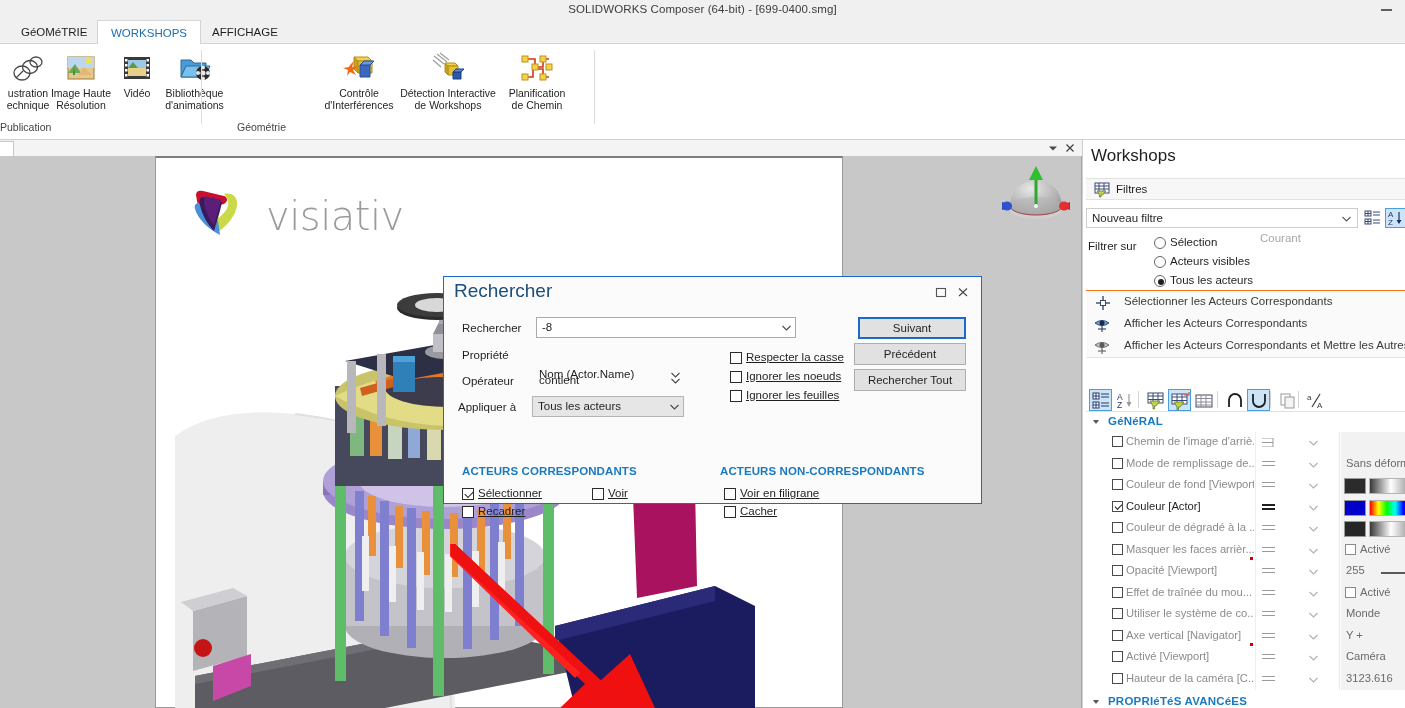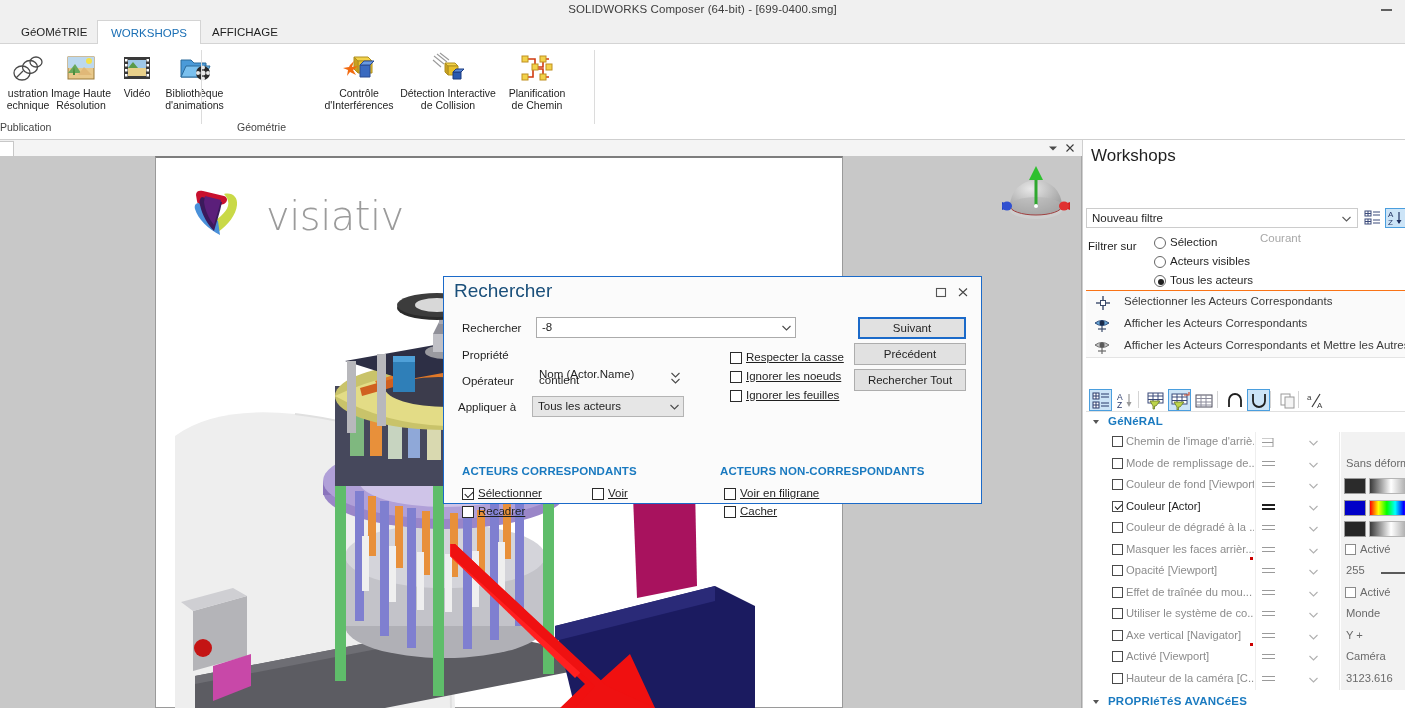--- a/index.html
+++ b/index.html
@@ -395,21 +395,21 @@
         <line x1="2" y1="9" x2="10" y2="16"></line>
                 <line x1="9" y1="2" x2="18" y2="9"></line>
               </g>
       <polygon points="14,12 24,12 27,15 17,15" fill="#f2d24a" stroke="#b09020"></polygon>
       <polygon points="17,15 27,15 27,24 17,24" fill="#e8c02a" stroke="#b09020"></polygon>
       <polygon points="14,12 17,15 17,24 14,21" fill="#c8a020" stroke="#b09020"></polygon>
       <polygon points="22,21 30,21 30,28 22,28" fill="#2a5ab0" stroke="#1a3a80"></polygon>
       <polygon points="22,21 25,18 33,18 30,21" fill="#5a8ad8" stroke="#1a3a80"></polygon>
             </svg></div>
           <span class="lbl">Détection Interactive
-de Collision</span>
+de Workshops</span>
         </div>
         <div class="ritem" style="left: 260px; width: 80px;">
           <div class="ico"><svg width="34" height="34" viewBox="0 0 34 34">
       <g fill="none" stroke="#d03a10" stroke-width="1.6">
         <path d="M5 8 h10 v8 h8 v-8 h6"></path>
                 <path d="M5 26 h8 v-8 h10 v8 h6"></path>
               </g>
       <g fill="#f2d24a" stroke="#c09020">
                 <rect x="2" y="5" width="6" height="6"></rect>
       <rect x="12" y="13" width="6" height="6"></rect>
@@ -691,20 +691,31 @@
             <span class="box"></span>
             <span class="tx">Cacher</span>
           </div>
         </div>
     </div>
   </div>
 
   <div class="rpanel">
     <div class="ptitle">Workshops</div>
 
+    <div class="sect-hdr">
+      <svg style="position:absolute;left:8px;top:3px;" width="17" height="16" viewBox="0 0 17 16">
+        <rect x="1" y="1" width="14" height="10" fill="#fff" stroke="#3a4a7a" stroke-width="1"></rect>
+        <line x1="1" y1="4" x2="15" y2="4" stroke="#3a4a7a"></line>
+          <line x1="1" y1="7" x2="15" y2="7" stroke="#3a4a7a"></line>
+        <line x1="5" y1="1" x2="5" y2="11" stroke="#3a4a7a"></line>
+          <line x1="10" y1="1" x2="10" y2="11" stroke="#3a4a7a"></line>
+        <polygon points="3,9 12,9 8.5,13 7,13 7,15 5.5,15 5.5,13" fill="#bcd44a" stroke="#6a7a2a" stroke-width="0.8"></polygon>
+      </svg>
+      <div class="lbl">Filtres</div>
+    </div>
 
     <div class="filterrow">
       <div class="filtercombo">
         <div class="cv">Nouveau filtre</div>
         <svg style="position:absolute;right:6px;top:7px;" width="9" height="6" viewBox="0 0 9 6">
             <path d="M0.5 1 L4.5 5 L8.5 1" stroke="#5a5a5a" stroke-width="1.1" fill="none"></path>
           </svg>
       </div>
       <div class="tbtn" style="left:276px;">
         <svg width="19" height="18" viewBox="0 0 19 18">

